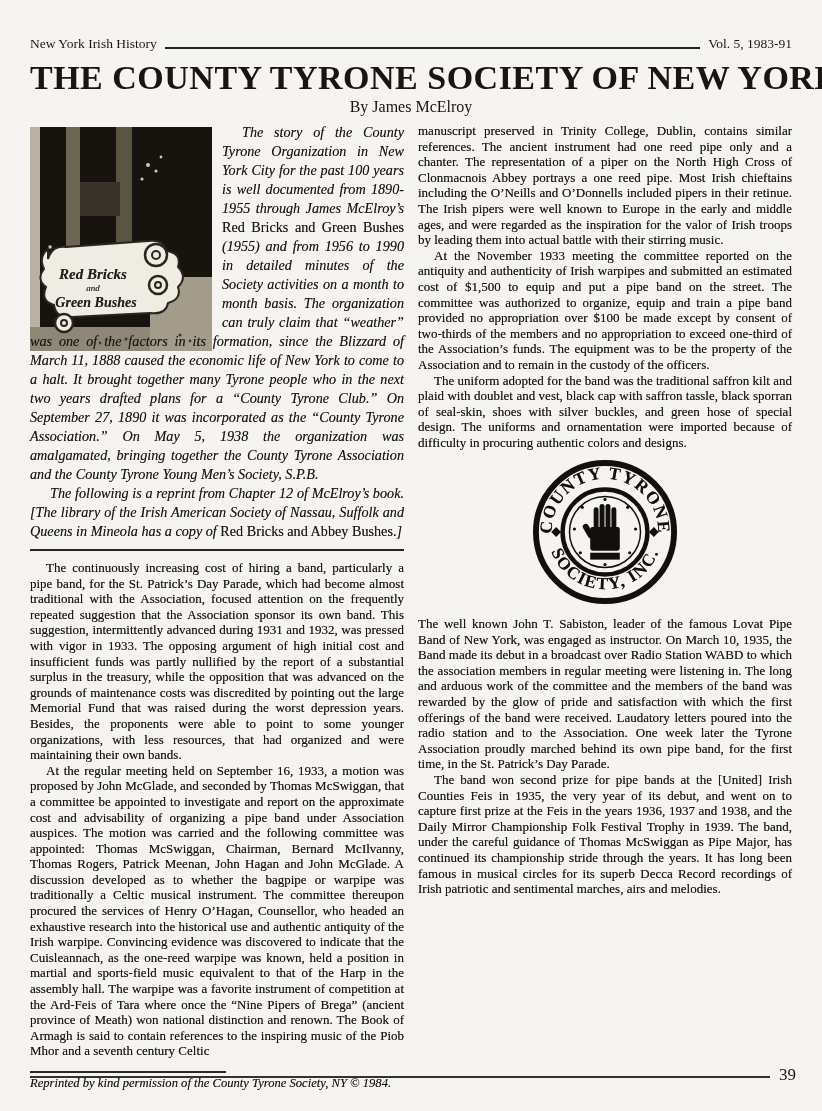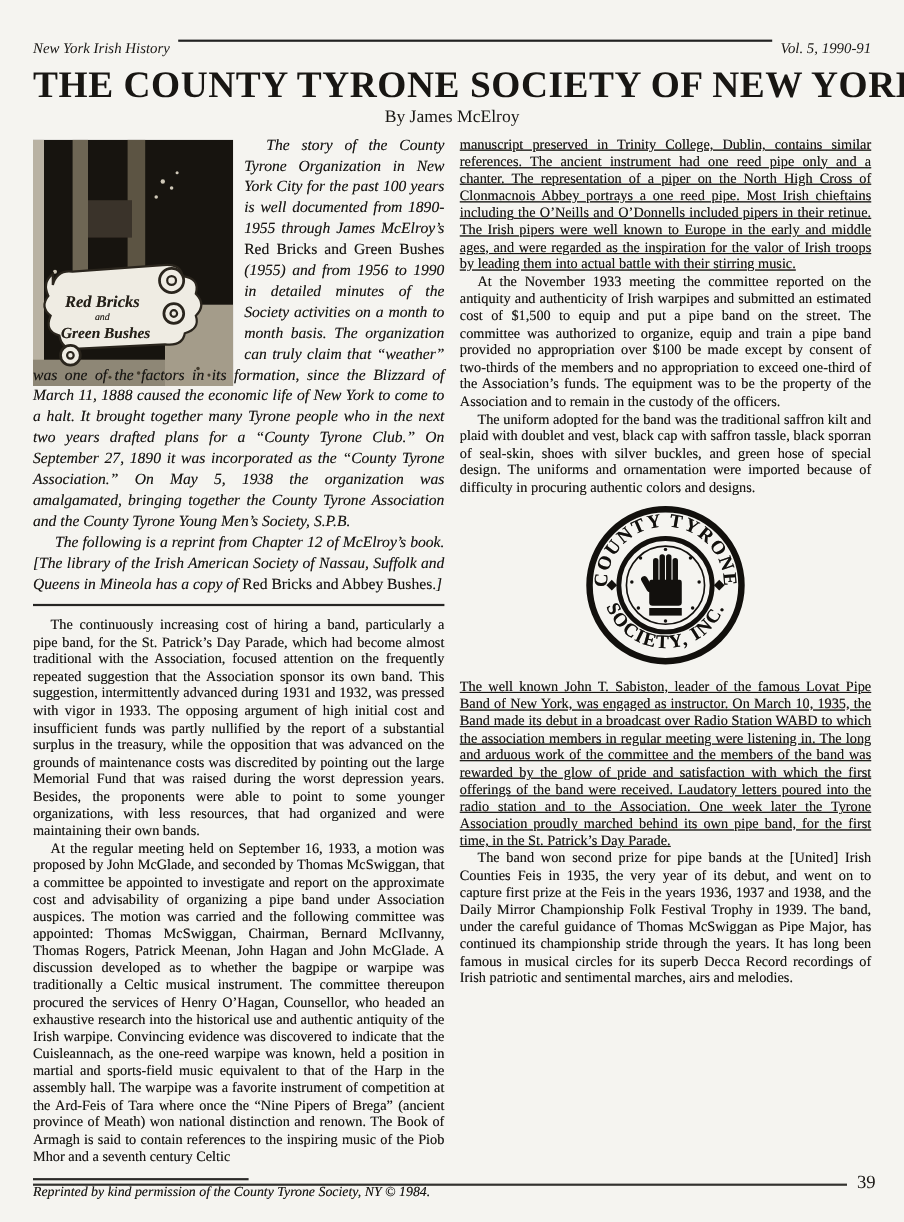--- a/index.html
+++ b/index.html
@@ -6,34 +6,34 @@
   body{
     width:822px;height:1111px;
     background:#f5f4f0;
     font-family:"Liberation Serif", serif;
     color:#181613;
     position:relative;
     overflow:hidden;
   }
   .page{position:absolute;inset:0;padding:36px 30px 0 30px;box-sizing:border-box;}
   
-  .journal-header{display:flex;align-items:flex-start;font-size:13.5px;font-style:italic;}
+  .journal-header{display:flex;align-items:flex-end;font-size:13.5px;}
   .journal-header .hrule{flex:1;border-bottom:2px solid #222;margin:0 8px 3px 8px;}
   
   .article-title{
     text-align:center;font-weight:bold;font-size:34px;letter-spacing:.5px;
     margin-top:7px;white-space:nowrap;
   }
   .byline{text-align:center;font-size:16px;margin-top:1px;}
   
   .columns{display:flex;gap:14px;margin-top:7px;}
   .col{width:377px;box-sizing:border-box;}
   .bodytext{font-size:13px;line-height:15.6px;text-align:justify;text-shadow:0 0 .4px rgba(10,10,10,.55);}
   .bodytext p{margin:0;text-indent:16px;}
-  .bodytext p.noindent{text-indent:0;text-decoration:underline;}
+  .bodytext p.noindent{text-indent:0;}
   
   .intro{font-size:14.2px;line-height:19px;font-style:italic;text-align:justify;text-shadow:0 0 .4px rgba(10,10,10,.5);}
   .intro p{margin:0;text-indent:20px;}
   .intro .roman{font-style:normal;}
   .cover-wrap{float:left;width:182px;height:192px;margin:4px 10px 0 0;text-decoration:underline;}
   .intro-rule{border:0;border-top:2px solid #262523;margin:8px 0 9px 0;clear:both;}
   
   .seal-wrap{text-align:center;margin:8px 0 6px 0;}
   
   .footnote-rule{border:0;border-top:2px solid #2a2927;width:196px;margin:12px 0 3px 0;}
@@ -44,21 +44,21 @@
   .page-number{font-size:17px;margin-left:9px;}
 </style>
 </head>
 <body>
 
 <div class="page">
 
   <div class="journal-header">
     <span>New York Irish History</span>
     <span class="hrule"></span>
-    <span>Vol. 5, 1990-91</span>
+    <span>Vol. 5, 1983-91</span>
   </div>
 
   <div class="article-title">THE COUNTY TYRONE SOCIETY OF NEW YORK</div>
   <div class="byline">By James McElroy</div>
 
   <div class="columns">
 
     <div class="col">
 
       <div class="intro">

